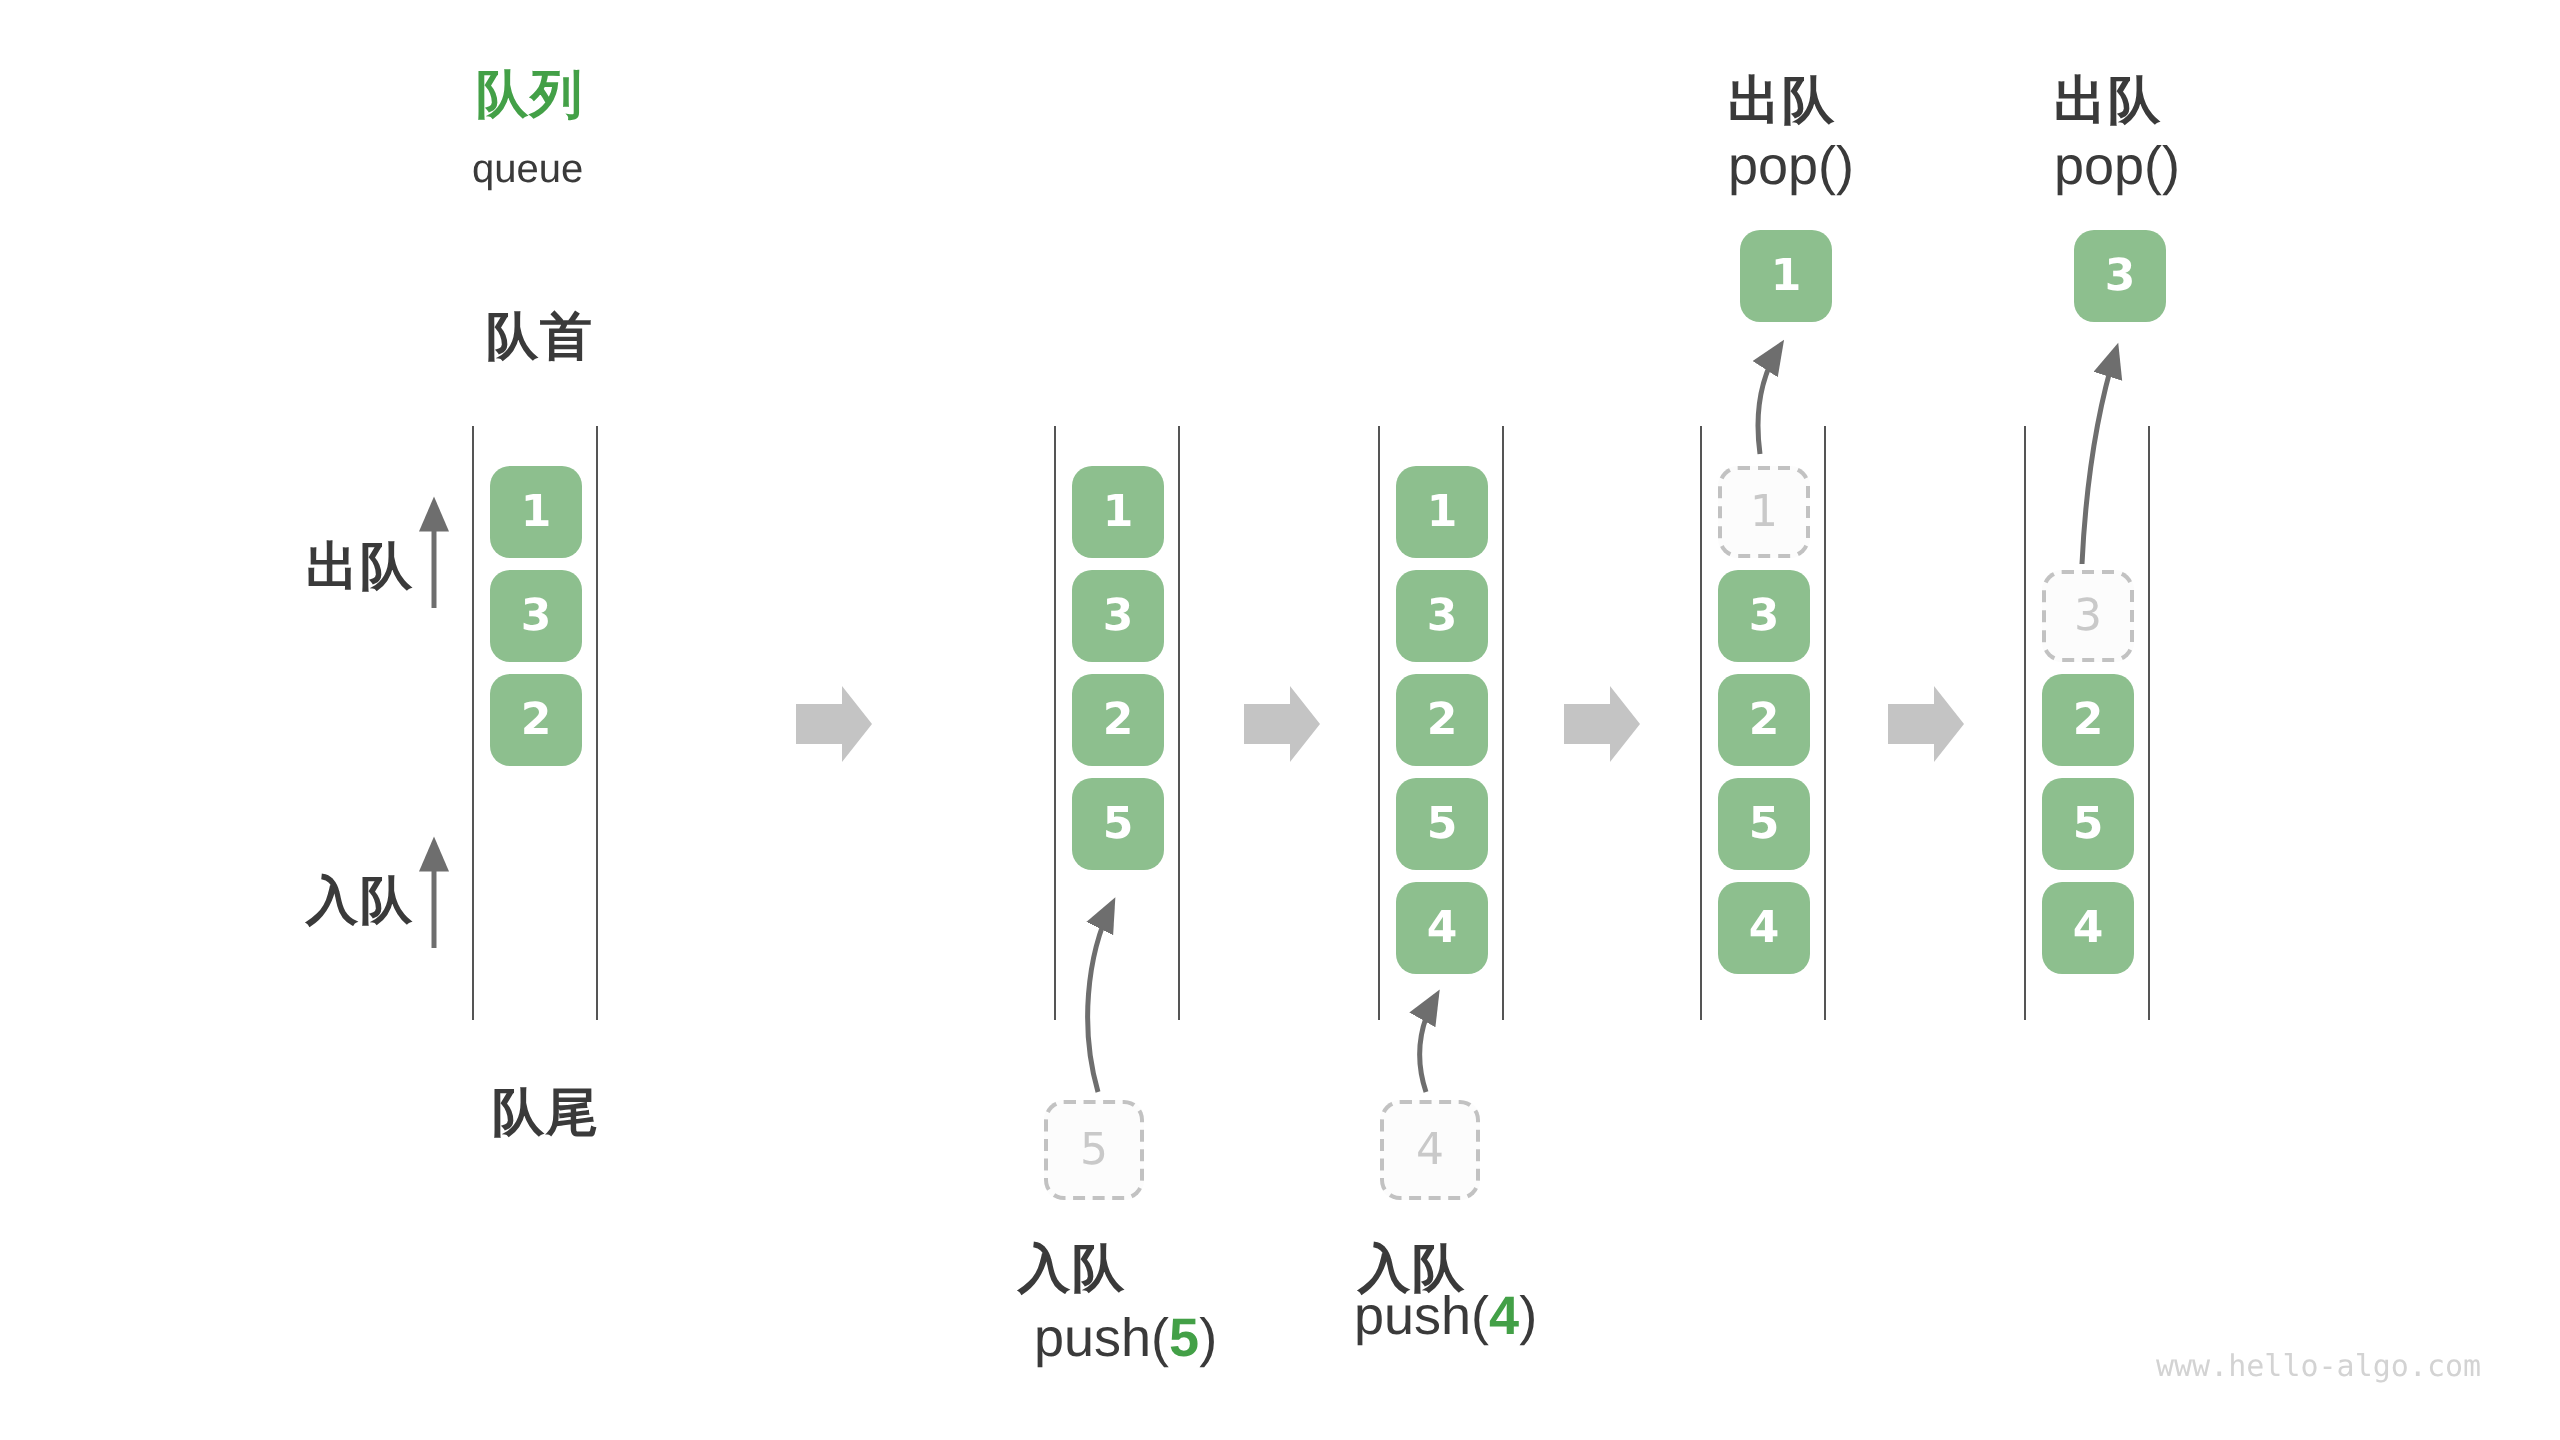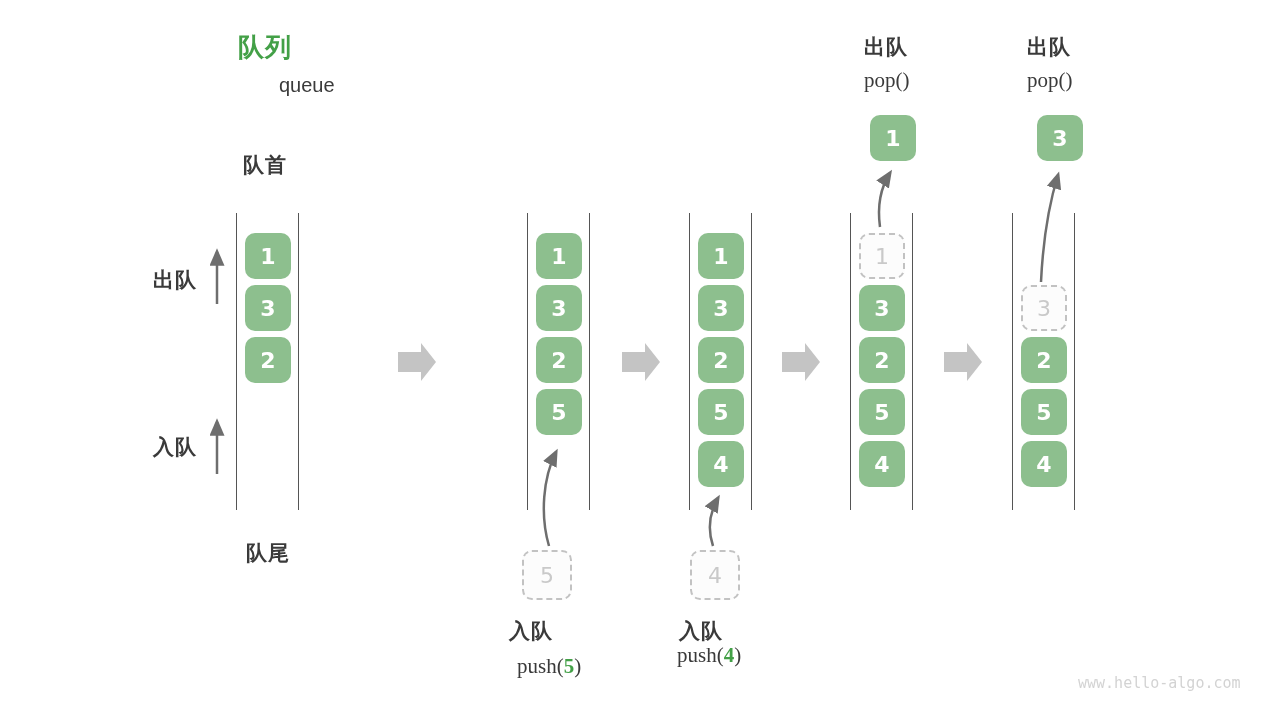--- a/index.html
+++ b/index.html
@@ -29,24 +29,24 @@
   .arrowhead { fill: var(--thin-arrow); }
   .block-arrow { fill: var(--block-arrow); }
 
   .abs { position: absolute; z-index: 2; }
 
   .title-zh {
     font-size: 26px; font-weight: bold; color: var(--accent-green);
     letter-spacing: 1px;
   }
   .title-en { font-size: 20px; color: var(--text-dark); }
-  .zh-label { font-size: 21px; font-weight: bold; color: var(--text-dark); letter-spacing: 1px; }
+  .zh-label { font-size: 26px; font-weight: bold; color: var(--text-dark); letter-spacing: 1px; }
   .code-label {
-    font-family: Liberation Serif, serif;
-    font-size: 21px; color: var(--text-dark);
+    font-family: Liberation Sans, sans-serif;
+    font-size: 27px; color: var(--text-dark);
   }
   .code-label .arg { color: var(--accent-green); font-weight: bold; }
 
   .qcol {
     position: absolute; z-index: 2;
     top: 213px; height: 297px; width: 63px;
     border-left: 1.5px solid var(--line);
     border-right: 1.5px solid var(--line);
   }
   .qbox {
@@ -102,21 +102,21 @@
     <path class="thin-arrow" d="M217,474 L217,422" marker-end="url(#ah)"></path>
 
     <path class="thin-arrow" d="M549,546 C540,515 543,478 556,452" marker-end="url(#ah)"></path>
     <path class="thin-arrow" d="M713,546 C707,528 710,512 718,498" marker-end="url(#ah)"></path>
 
     <path class="thin-arrow" d="M880,227 C877,205 881,187 890,173" marker-end="url(#ah)"></path>
     <path class="thin-arrow" d="M1041,282 C1043,240 1049,204 1058,175" marker-end="url(#ah)"></path>
   </svg>
 
   <div class="abs title-zh" style="left:238px; top:30px;">队列</div>
-  <div class="abs title-en" style="left:236px; top:74px;margin-left:43px;">queue</div>
+  <div class="abs title-en" style="left:236px; top:74px;">queue</div>
 
   <div class="abs zh-label" style="left:243px; top:151px;">队首</div>
   <div class="abs zh-label" style="left:246px; top:539px;">队尾</div>
 
   <div class="abs zh-label" style="left:153px; top:266px;">出队</div>
   <div class="abs zh-label" style="left:153px; top:433px;">入队</div>
 
   <div class="qcol" style="left:236px;">
     <div class="qbox slot0">1</div>
     <div class="qbox slot1">3</div>

